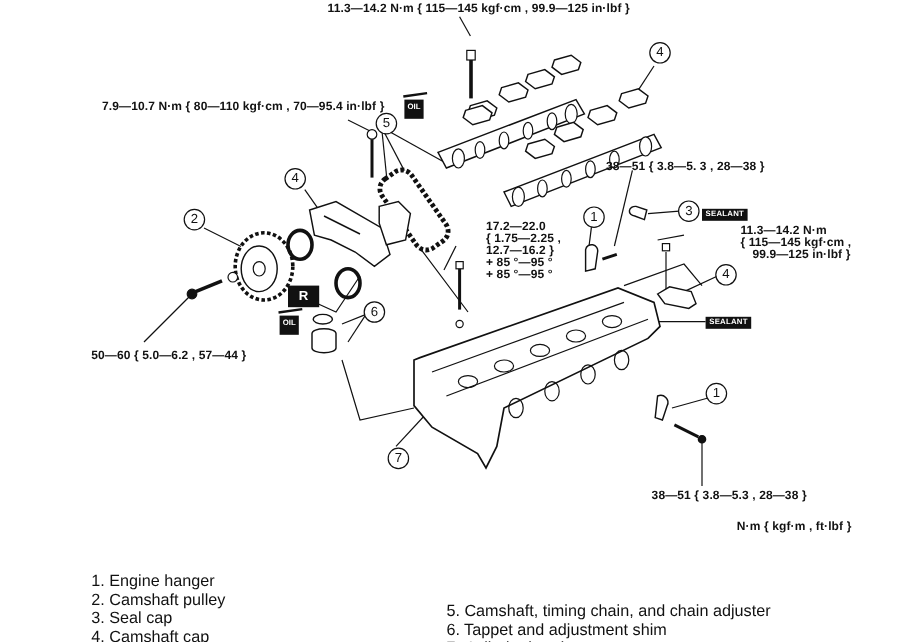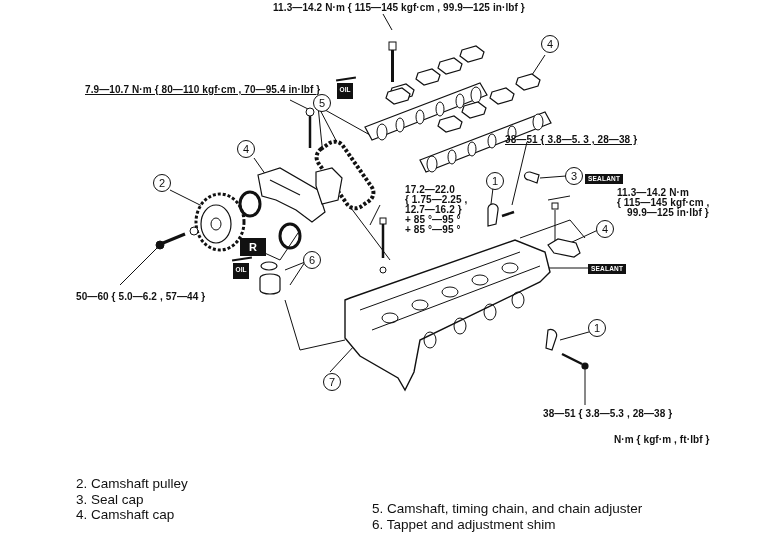--- a/index.html
+++ b/index.html
@@ -162,22 +162,22 @@
     <circle cx="585" cy="366" r="3" fill="#111"></circle>
   </g>
 
   <g stroke="#111" fill="#fff" stroke-width="1.2">
     <rect x="552" y="203" width="6" height="6" stroke-width="1"></rect>
     <path d="M548,245 l10,-6 l18,4 l4,10 l-6,4 l-20,-4z"></path>
   </g>
 </svg>
 
 <div class="lbl" style="left:273px; top:3px;">11.3—14.2 N·m { 115—145 kgf·cm , 99.9—125 in·lbf }</div>
-<div class="lbl" style="left:85px; top:85px;text-decoration:underline;">7.9—10.7 N·m { 80—110 kgf·cm , 70—95.4 in·lbf }</div>
-<div class="lbl" style="left:505px; top:135px;text-decoration:underline;">38—51 { 3.8—5. 3 , 28—38 }</div>
+<div class="lbl" style="left:85px; top:85px;">7.9—10.7 N·m { 80—110 kgf·cm , 70—95.4 in·lbf }</div>
+<div class="lbl" style="left:505px; top:135px;">38—51 { 3.8—5. 3 , 28—38 }</div>
 <div style="position:absolute; left:617px; top:188px;">
   <div class="lbl" style="position:static;">11.3—14.2 N·m</div>
   <div class="lbl" style="position:static;text-align:right;">{ 115—145 kgf·cm ,</div>
   <div class="lbl" style="position:static;padding-left:10px;">99.9—125 in·lbf }</div>
 </div>
 <div style="position:absolute; left:405px; top:185px;">
   <div class="lbl" style="position:static;">17.2—22.0</div>
   <div class="lbl" style="position:static;">{ 1.75—2.25 ,</div>
   <div class="lbl" style="position:static;">12.7—16.2 }</div>
   <div class="lbl" style="position:static;">+ 85 °—95 °</div>
@@ -205,20 +205,21 @@
 <div class="oil" style="left:336px; top:78px;">
   <div class="spout"></div>
   <div class="can">OIL</div>
 </div>
 <div class="oil" style="left:232px; top:258px;">
   <div class="spout"></div>
   <div class="can">OIL</div>
 </div>
 
 <div class="legend" style="left:76px; top:476px;">
+  <div class="row">1.  Engine hanger</div>
   <div class="row">2.  Camshaft pulley</div>
   <div class="row">3.  Seal cap</div>
   <div class="row">4.  Camshaft cap</div>
 </div>
 <div class="legend" style="left:372px; top:501px;">
   <div class="row">5.  Camshaft, timing chain, and chain adjuster</div>
   <div class="row">6.  Tappet and adjustment shim</div>
   <div class="row">7.  Cylinder head</div>
 </div>
 

